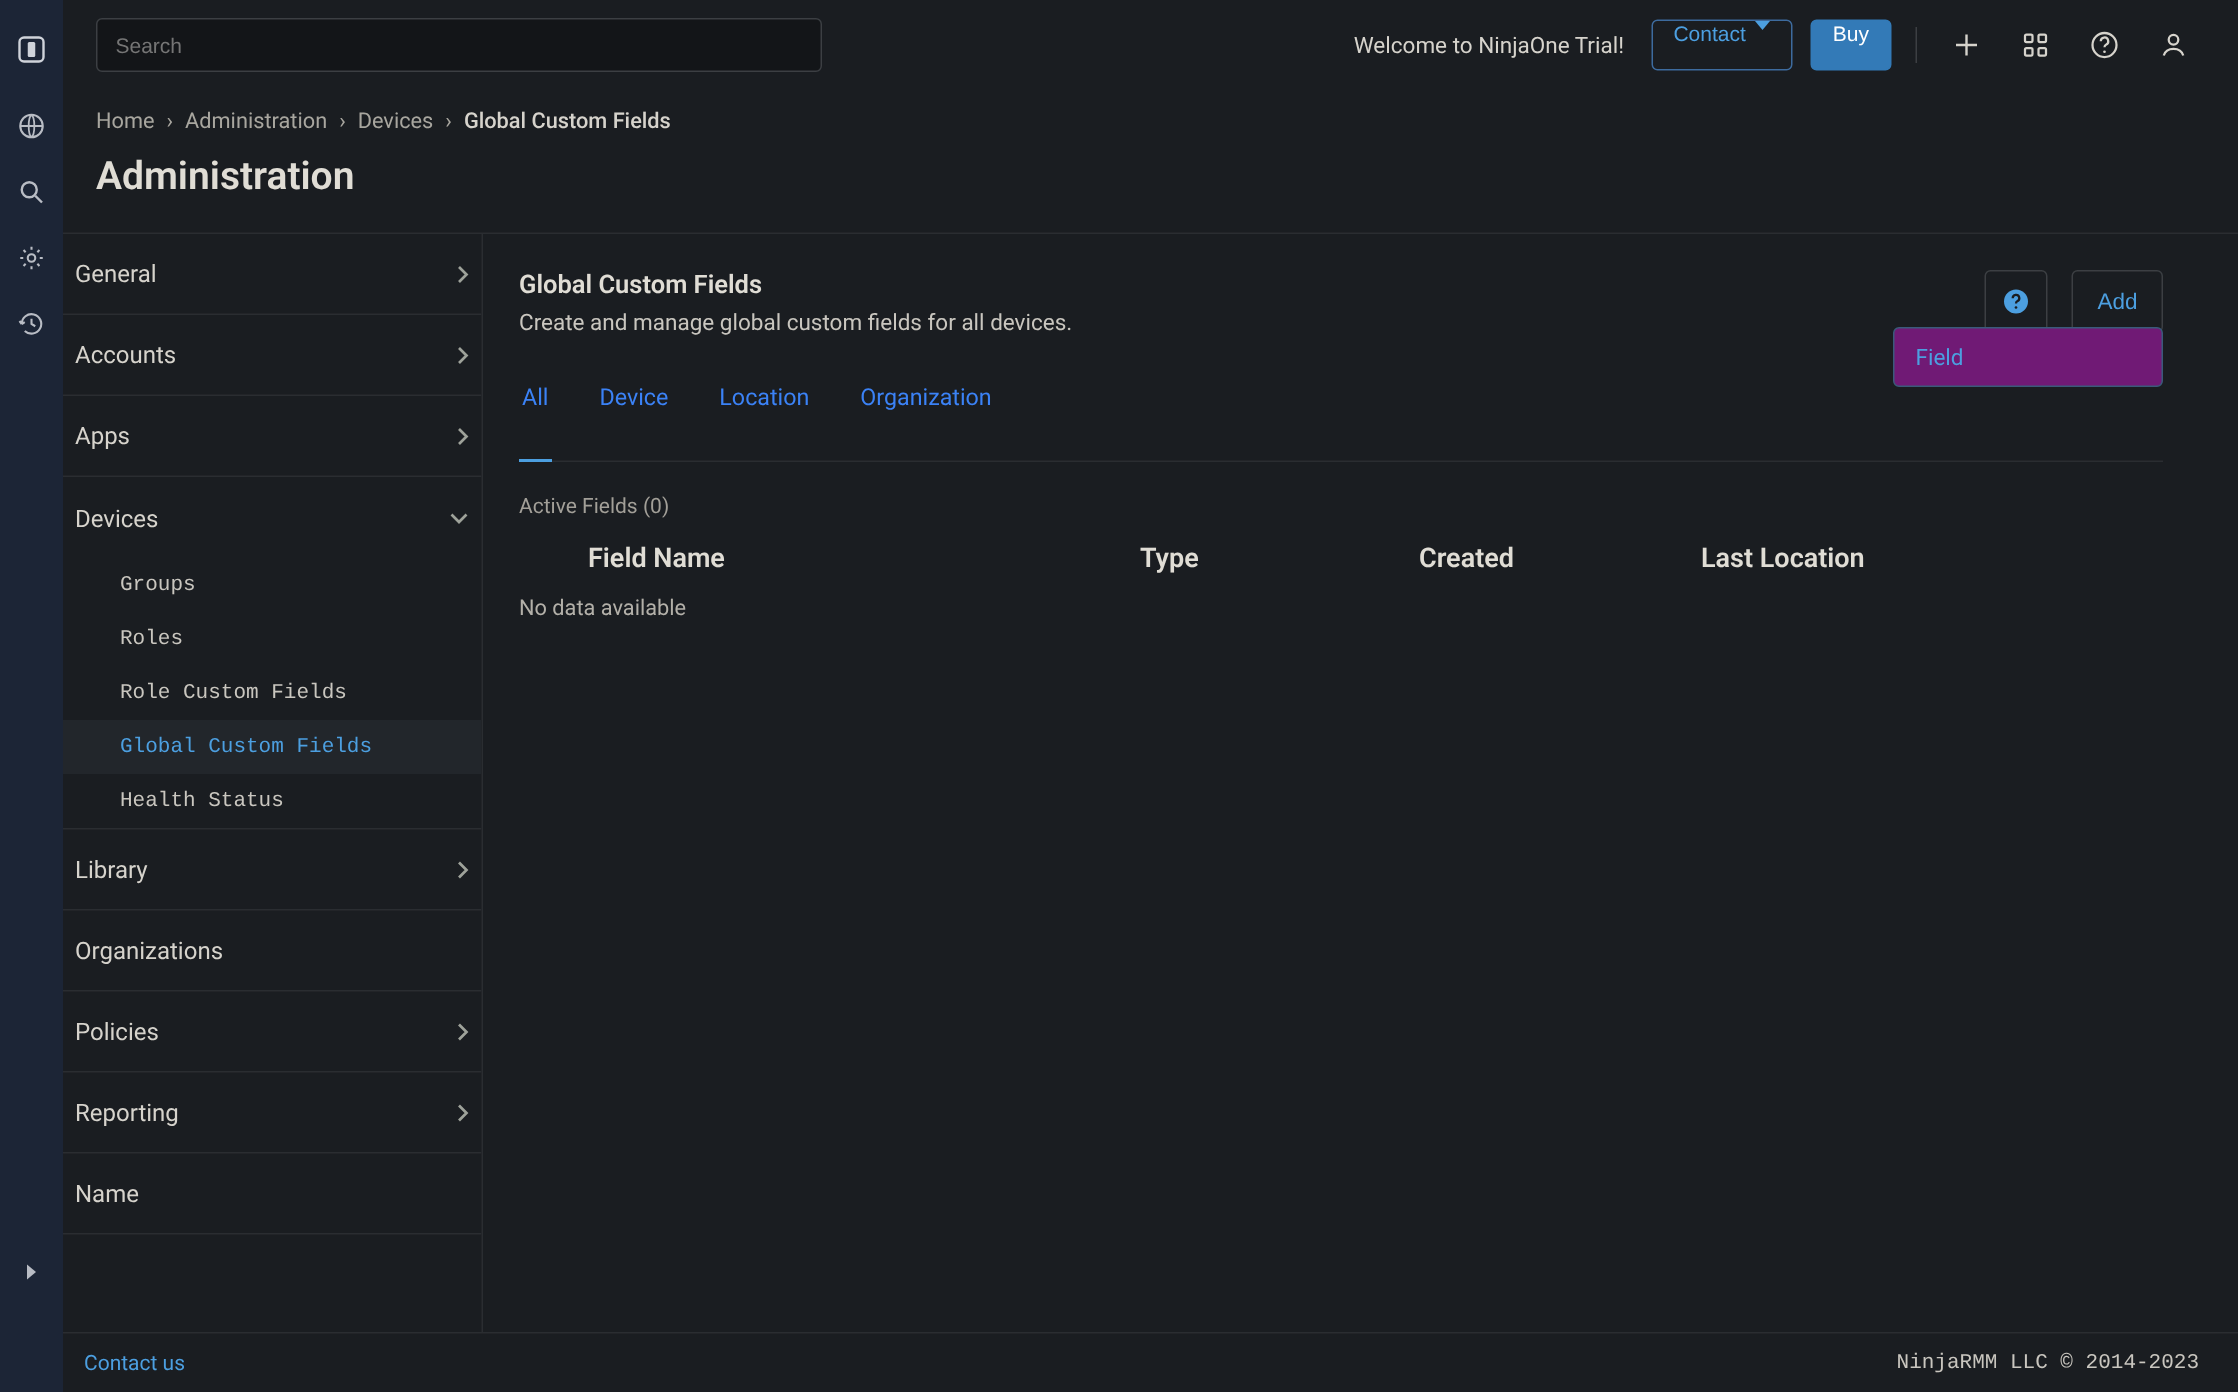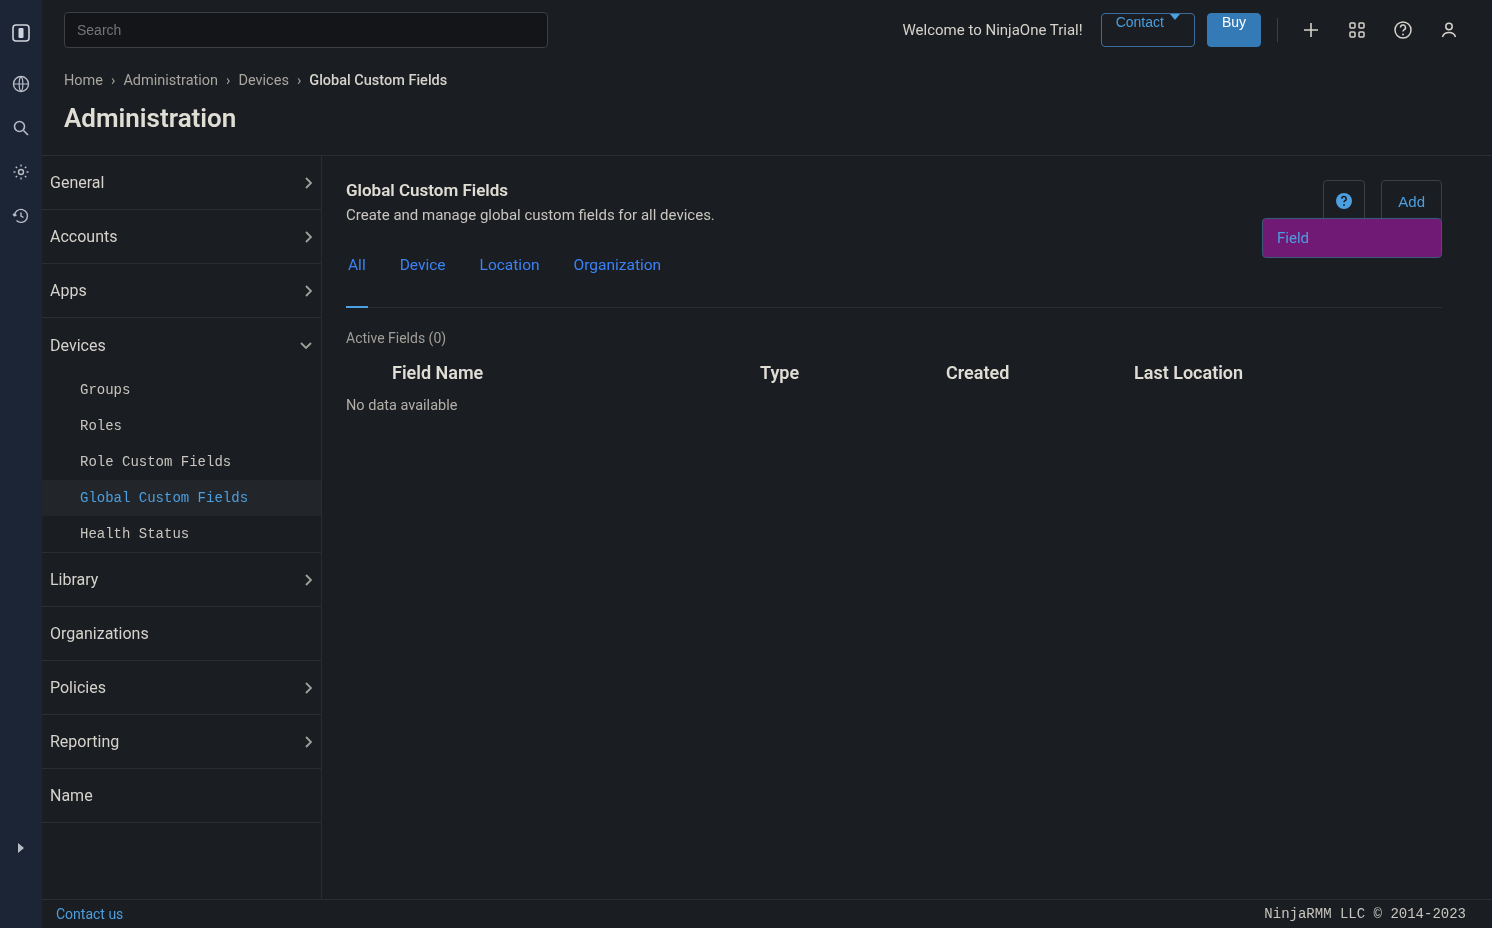--- a/index.html
+++ b/index.html
@@ -240,21 +240,21 @@
   .col-type { flex: 0 0 186px; }
   .col-created { flex: 0 0 188px; }
   .col-updated { flex: 1; }
   .no-data {
     margin-top:14px;
     font-size:14.5px;
     color:#b3b0a9;
   }
   
   .footer {
-    height:29px;
+    height:40px;
     border-top:1px solid #2a2d31;
     display:flex;
     align-items:center;
     padding:0 26px 0 14px;
     font-size:14px;
   }
   .footer .contact { color:#4c9fe0; cursor:pointer; }
   .footer .copyright { margin-left:auto; color:#c9c6bf;font-family:Liberation Mono, monospace; }
   
   svg { display:block; }

